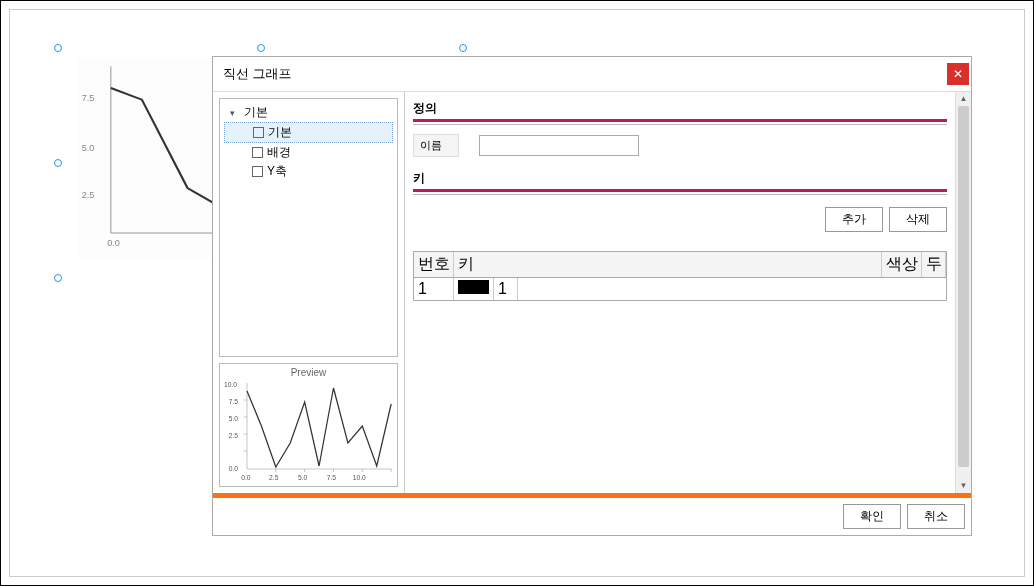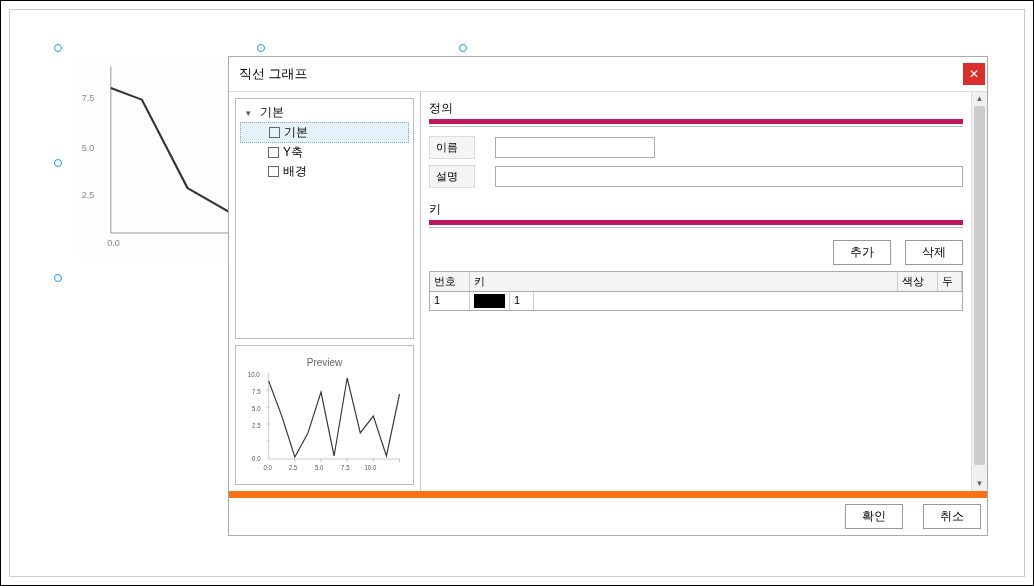--- a/index.html
+++ b/index.html
@@ -41,21 +41,21 @@
   .h-tr { right: -4px; top: -4px; }
   .h-ml { left: -4px; top: calc(50% - 4px); }
   .h-mr { right: -4px; top: calc(50% - 4px); }
   .h-bl { left: -4px; bottom: -4px; }
   .h-bm { left: calc(50% - 4px); bottom: -4px; }
   .h-br { right: -4px; bottom: -4px; }
 
   
   .dialog {
     position: absolute;
-    left: 218px; top: 46px;
+    left: 202px; top: 46px;
     width: 760px; height: 480px;
     background: #fff;
     border: 1px solid #aaa;
     display: flex;
     flex-direction: column;
   }
   .dlg-title {
     display: flex;
     justify-content: space-between;
     align-items: center;
@@ -113,21 +113,21 @@
     width: 11px; height: 11px;
     border: 1px solid #666;
     flex-shrink: 0;
   }
   .tree-selected {
     background: #e5f1fb;
     border: 1px dotted #7aa7d6;
   }
   .preview {
     border: 1px solid #bbb;
-    padding: 10px;
+    padding: 2px;
   }
   .preview-title {
     text-align: center;
     font-size: 10px;
     color: #666;
     padding: 1px 0;
   }
   .preview-chart {
     height: 105px;
     position: relative;
@@ -165,23 +165,23 @@
     text-align: center;
     font-size: 8px;
     color: #666;
     line-height: 14px;
   }
   .scroll-arrow.up { top: 0; }
   .scroll-arrow.down { bottom: 0; }
 
   .section-head {
     font-size: 12px;
-    font-weight: normal;
+    font-weight: bold;
     padding: 2px 0;
-    border-bottom: 5px solid #be185d;
+    border-bottom: 3px solid #be185d;
     margin-bottom: 2px;
   }
   .section-head + hr, .thin-line {
     border: none;
     border-top: 1px solid #bbb;
     margin: 0 0 6px 0;
   }
   .form-row {
     display: flex;
     align-items: center;
@@ -201,34 +201,35 @@
     height: 21px;
     padding: 0 4px;
     font-size: 12px;
   }
   .form-input.short { width: 160px; }
   .form-input.long { flex: 1; }
 
   .btn-row {
     display: flex;
     justify-content: flex-end;
-    gap: 14px;
+    gap: 6px;
     padding: 6px 0;
   }
   .btn {
     border: 1px solid #999;
     background: #fff;
     padding: 3px 16px;
     font-size: 12px;
     cursor: pointer;
   }
 
   .grid {
     border: 1px solid #aaa;
-    font-size: 11px;
+    font-size: 16px;
+    margin-top: 13px;
   }
   .grid-head, .grid-row {
     display: flex;
   }
   .grid-head { background: #f4f4f4; border-bottom: 1px solid #aaa; }
   .grid-cell {
     border-right: 1px solid #ccc;
     padding: 2px 4px;
     overflow: hidden;
     white-space: nowrap;
@@ -237,25 +238,25 @@
   .col-key { flex: 1; }
   .col-color { width: 40px; }
   .col-w { width: 24px; }
   .color-swatch {
     width: 100%; height: 14px;
     background: #000;
   }
 
   
   .dlg-footer {
-    border-top: 7px solid #f97316;
+    border-top: 5px solid #f97316;
     padding: 6px;
     display: flex;
     justify-content: flex-end;
-    gap: 20px;
+    gap: 6px;
   }
 </style>
 </head>
 <body>
 
 <div class="canvas">
 
   <div class="bg-selection">
     <div class="bg-chart">
       <svg width="100%" height="100%" viewBox="0 0 200 120" preserveAspectRatio="none">
@@ -295,25 +296,25 @@
           <div class="tree-row tree-indent-1">
             <span class="tree-expand">▾</span>
             <span>기본</span>
           </div>
           <div class="tree-row tree-indent-2 tree-selected">
             <span class="tree-check"></span>
             <span>기본</span>
           </div>
           <div class="tree-row tree-indent-2">
             <span class="tree-check"></span>
-            <span>Y축</span>
+            <span>배경</span>
           </div>
           <div class="tree-row tree-indent-2">
             <span class="tree-check"></span>
-            <span>배경</span>
+            <span>Y축</span>
           </div>
         </div>
         <div class="preview">
           <div class="preview-title">Preview</div>
           <div class="preview-chart">
             <svg width="100%" height="100%" viewBox="0 0 180 105" preserveAspectRatio="none">
               <g stroke="#888" stroke-width="0.5">
                 <line x1="26" y1="4" x2="26" y2="90"></line>
                 <line x1="26" y1="90" x2="176" y2="90"></line>
                 <line x1="26" y1="21" x2="23" y2="21"></line>
@@ -343,24 +344,20 @@
       </div>
 
       <div class="right-panel">
         <div class="right-content">
           <div class="section-head">정의</div>
           <hr class="thin-line">
           <div class="form-row">
             <div class="form-label">이름</div>
             <input class="form-input short" value="" style="">
           </div>
-          <div class="form-row">
-            <div class="form-label">설명</div>
-            <input class="form-input long" value="" style="">
-          </div>
 
           <div class="section-head" style="margin-top:8px">키</div>
           <hr class="thin-line">
           <div class="btn-row">
             <button class="btn">추가</button>
             <button class="btn">삭제</button>
           </div>
 
           <div class="grid">
             <div class="grid-head">

